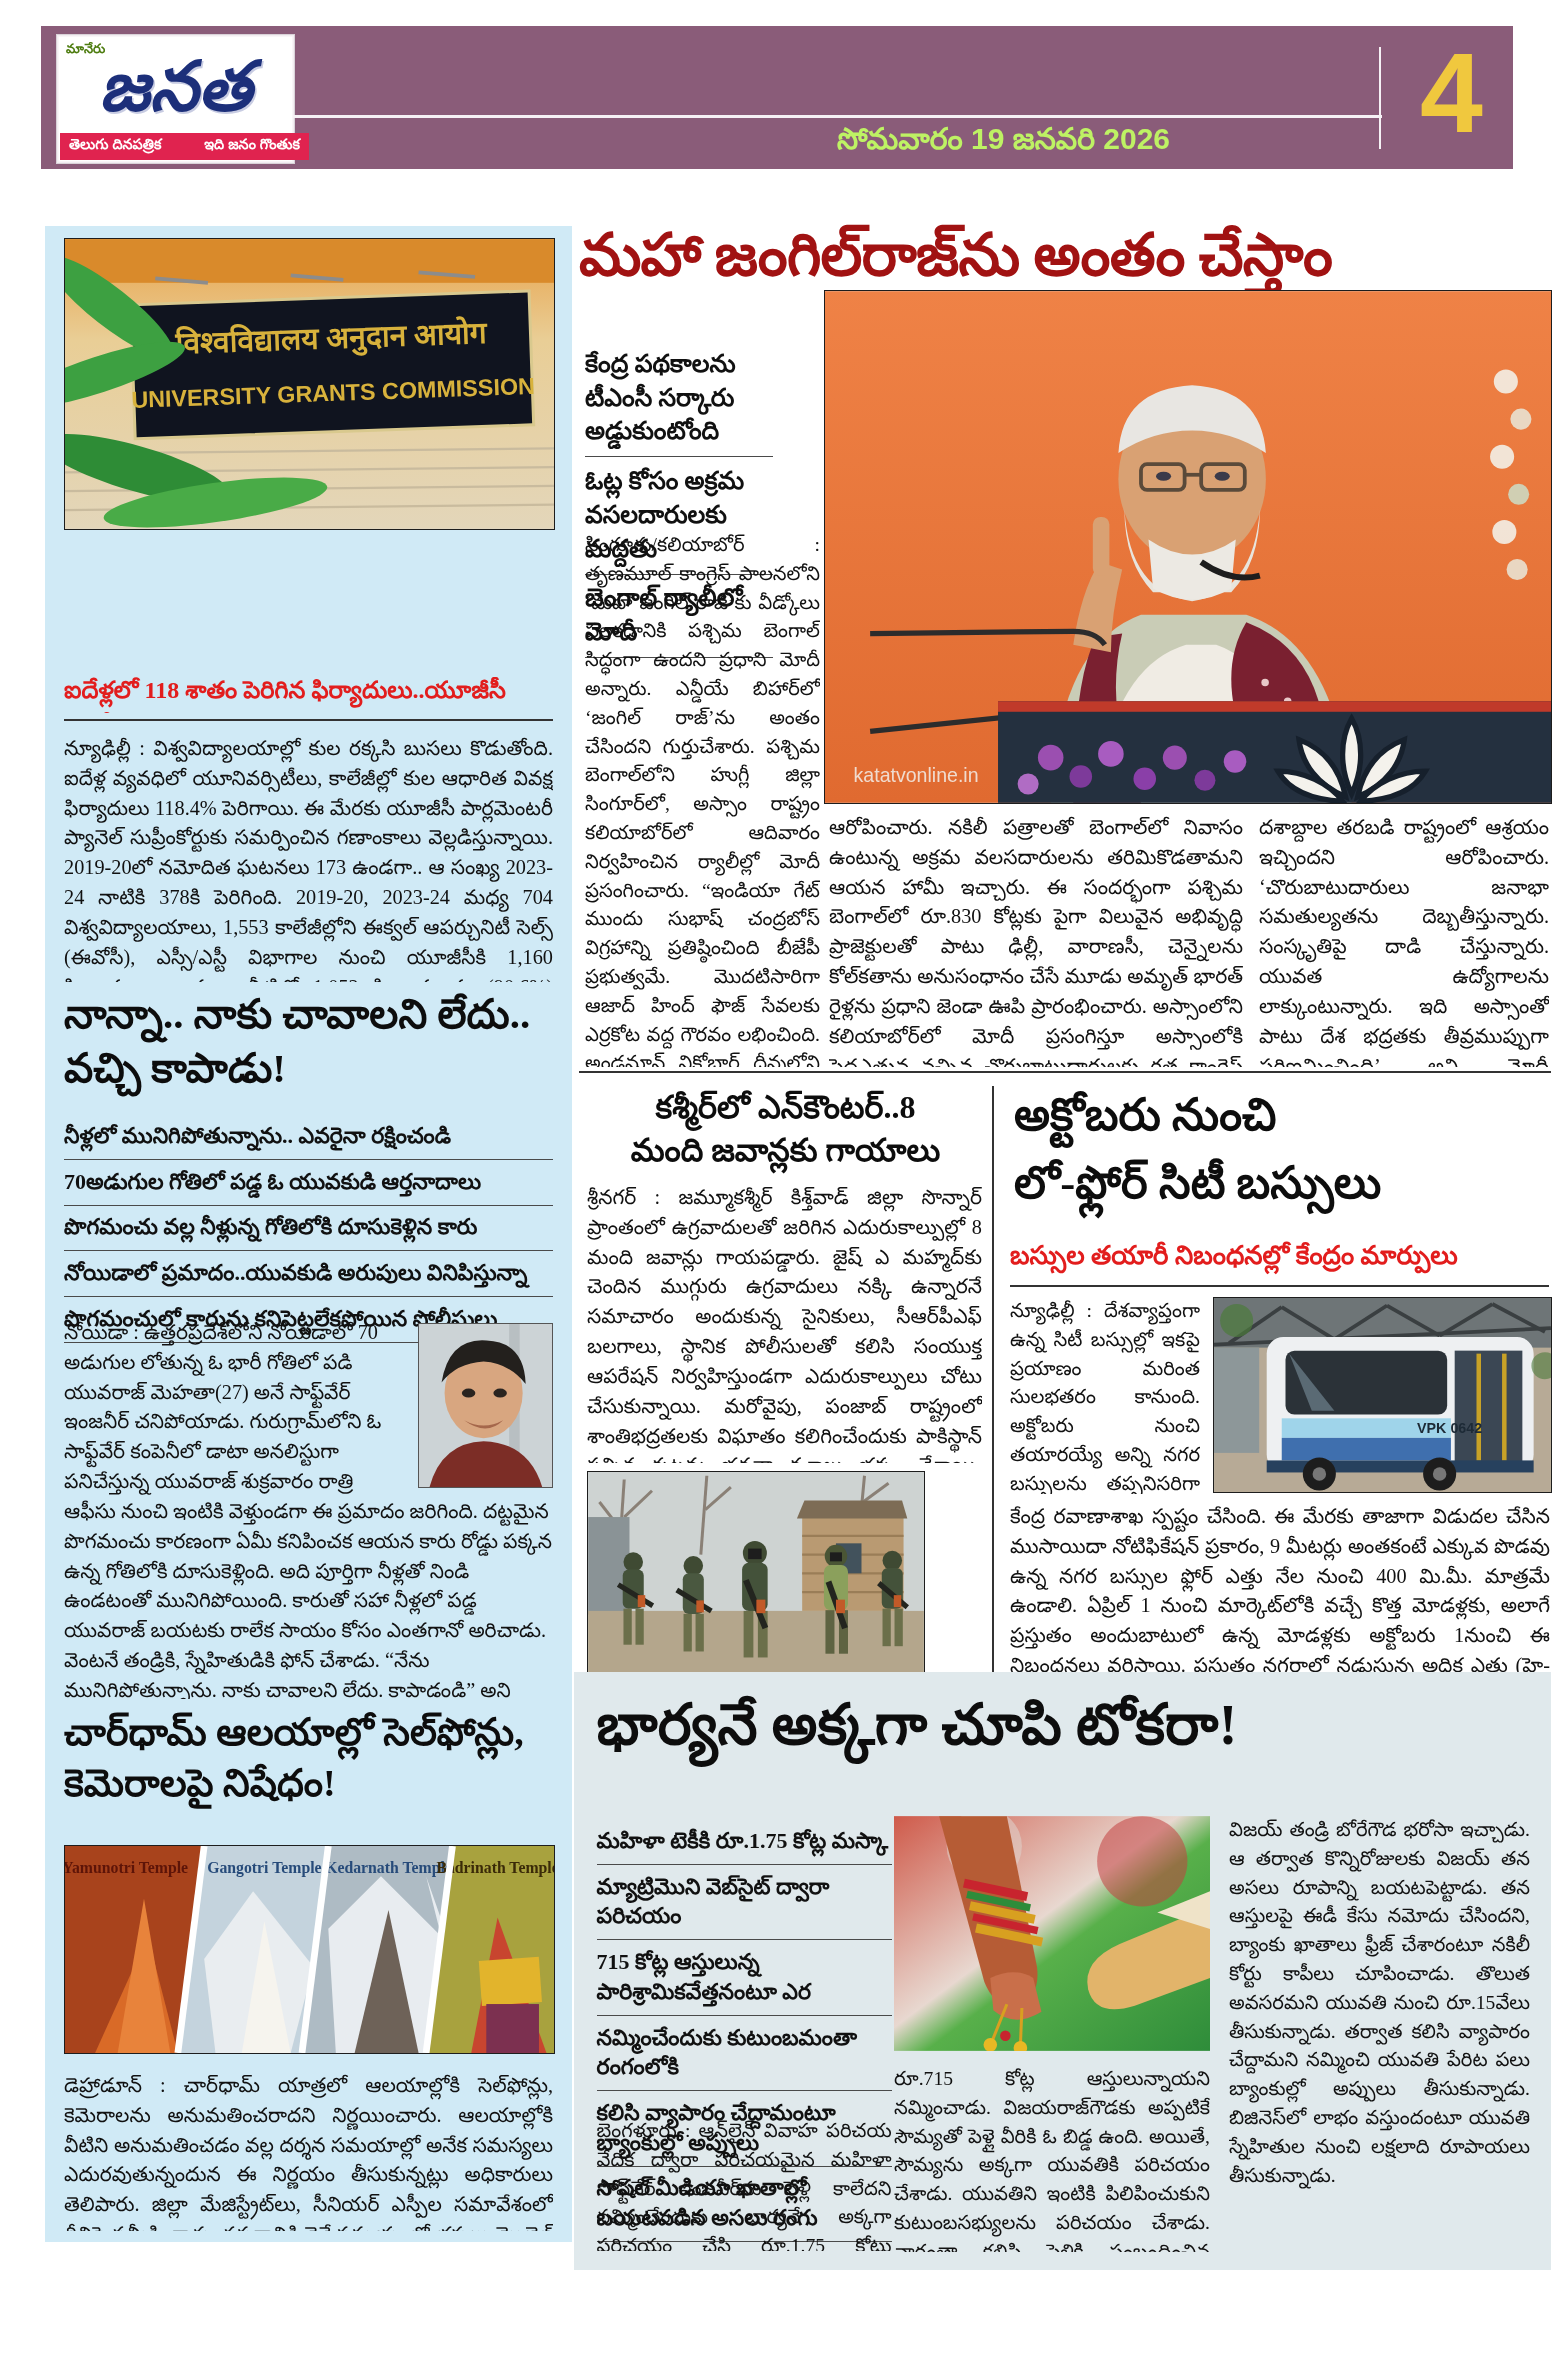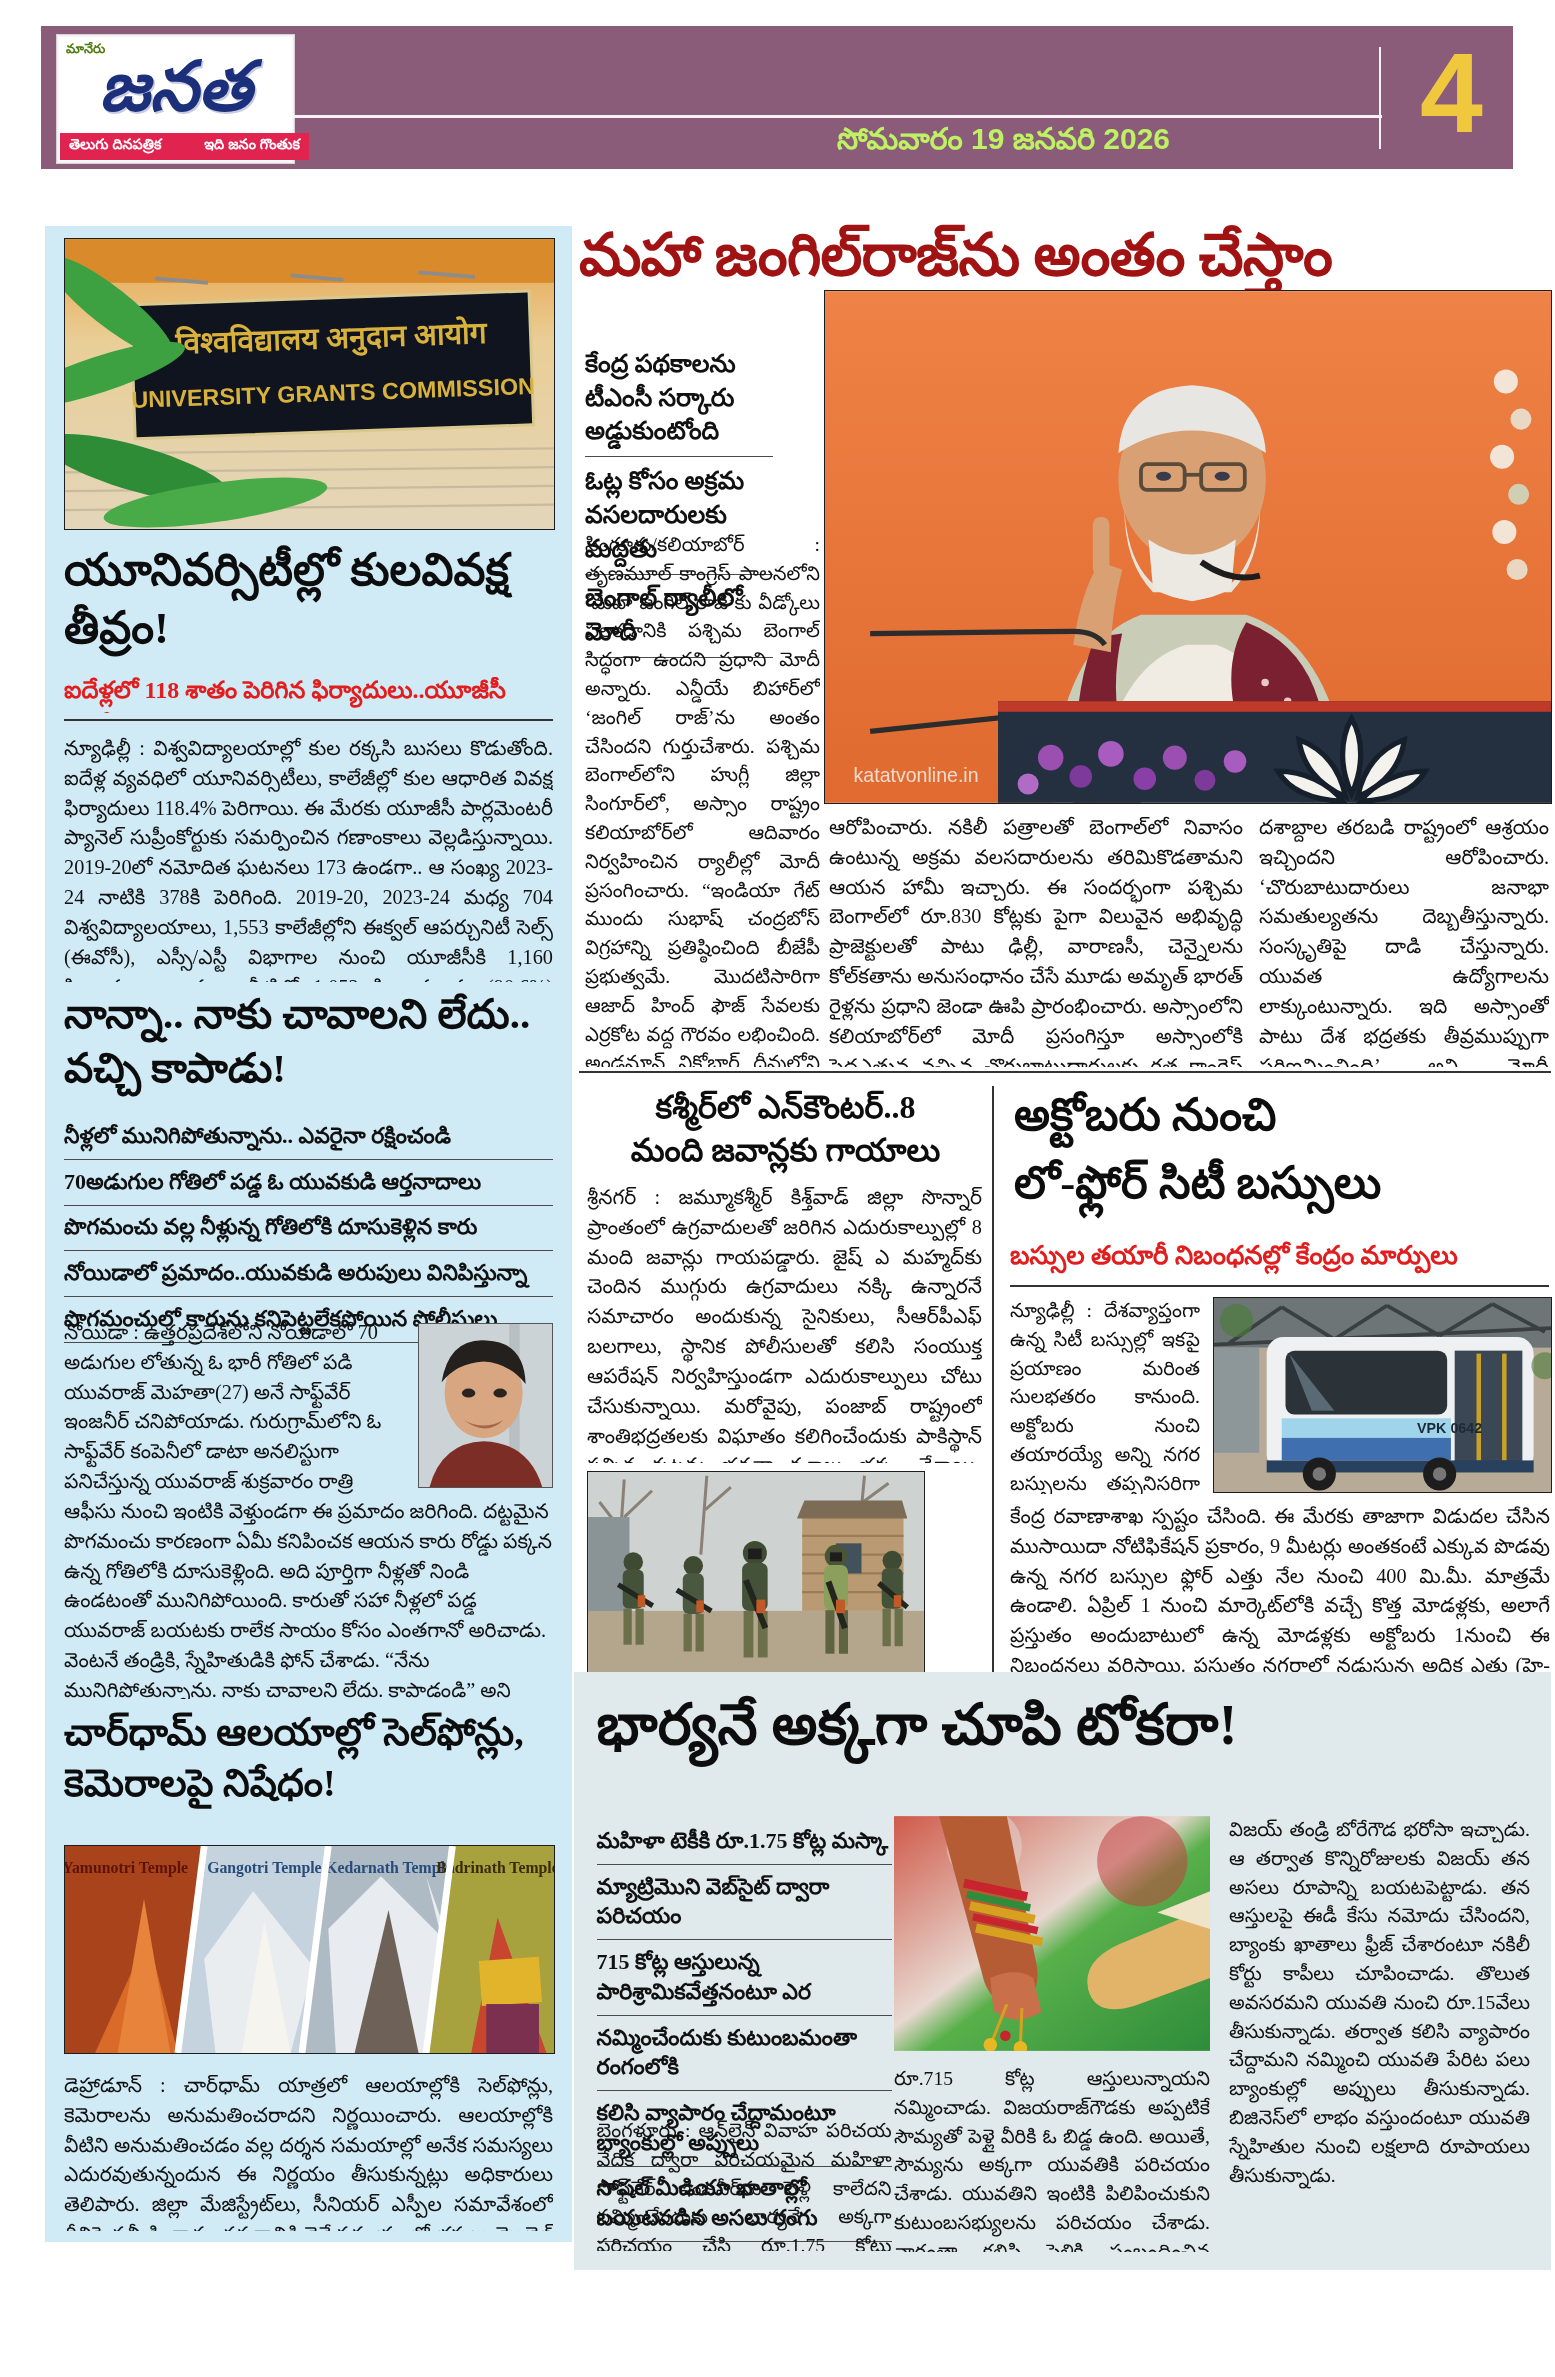--- a/index.html
+++ b/index.html
@@ -95,21 +95,20 @@
           <line x1="0" y1="360" x2="650" y2="353"></line>
       </g>
       <g fill="#3da041">
         <ellipse cx="60" cy="90" rx="105" ry="26" transform="rotate(38 60 90)"></ellipse>
         <ellipse cx="45" cy="180" rx="120" ry="24" transform="rotate(-18 45 180)"></ellipse>
         <ellipse cx="95" cy="305" rx="130" ry="30" transform="rotate(16 95 305)" fill="#2e8c36"></ellipse>
         <ellipse cx="200" cy="350" rx="150" ry="26" transform="rotate(-8 200 350)" fill="#49ab47"></ellipse>
       </g>
     </svg>
 
-    <div class="abs headline h-univ clip" style="left:19px;top:316px;width:489px;height:126px;">యూనివర్సిటీల్లో కులవివక్ష తీవ్రం!</div>
     <div class="abs red-sub clip" style="left:19px;top:451px;width:489px;height:36px;font-size:24px;">ఐదేళ్లలో 118 శాతం పెరిగిన ఫిర్యాదులు..యూజీసీ వెల్లడి</div>
     <div class="abs hairline" style="left:19px;top:493px;width:489px;height:1.5px;"></div>
     <div class="abs body-text clip" style="left:19px;top:508px;width:489px;height:248px;">న్యూఢిల్లీ : విశ్వవిద్యాలయాల్లో కుల రక్కసి బుసలు కొడుతోంది. ఐదేళ్ల వ్యవధిలో యూనివర్సిటీలు, కాలేజీల్లో కుల ఆధారిత వివక్ష ఫిర్యాదులు 118.4% పెరిగాయి. ఈ మేరకు యూజీసీ పార్లమెంటరీ ప్యానెల్ సుప్రీంకోర్టుకు సమర్పించిన గణాంకాలు వెల్లడిస్తున్నాయి. 2019-20లో నమోదిత ఘటనలు 173 ఉండగా.. ఆ సంఖ్య 2023-24 నాటికి 378కి పెరిగింది. 2019-20, 2023-24 మధ్య 704 విశ్వవిద్యాలయాలు, 1,553 కాలేజీల్లోని ఈక్వల్ ఆపర్చునిటీ సెల్స్ (ఈవోసీ), ఎస్సీ/ఎస్టీ విభాగాల నుంచి యూజీసీకి 1,160 ఫిర్యాదులు అందగా.. వీటిల్లో 1,052 ఫిర్యాదులను (90.6%) పరిష్కరించినట్లు పేర్కొన్నారు. అయితే ఈ మధ్య కాలంలో పెండింగ్ కేసుల సంఖ్య 18 నుంచి 108కి పెరిగాయని యూజీసీ డేటా వెల్లడించింది. ఎస్సీ/ఎస్టీ, ఈవోసీ విభాగాల పనితీరుపై విద్యార్థుల్లో అవగాహన పెరగడమే ఫిర్యాదుల పెరుగుదలకు కారణమని యూసీజీ సీనియర్ అధికారి ఒకరు పేర్కొన్నారు. ఈ విభాగాలు కేసులను చురుగ్గా పరిష్కరిస్తున్నాయన్నారు.</div>
 
     <div class="abs headline h-nanna clip" style="left:19px;top:761px;width:489px;height:114px;">నాన్నా.. నాకు చావాలని లేదు.. వచ్చి కాపాడు!</div>
     <div class="abs" style="left:19px;top:888px;width:489px;">
       <div class="deck-item">నీళ్లలో మునిగిపోతున్నాను.. ఎవరైనా రక్షించండి</div>
       <div class="deck-item">70అడుగుల గోతిలో పడ్డ ఓ యువకుడి ఆర్తనాదాలు</div>
       <div class="deck-item">పొగమంచు వల్ల నీళ్లున్న గోతిలోకి దూసుకెళ్లిన కారు</div>
       <div class="deck-item">నోయిడాలో ప్రమాదం..యువకుడి అరుపులు వినిపిస్తున్నా</div>

